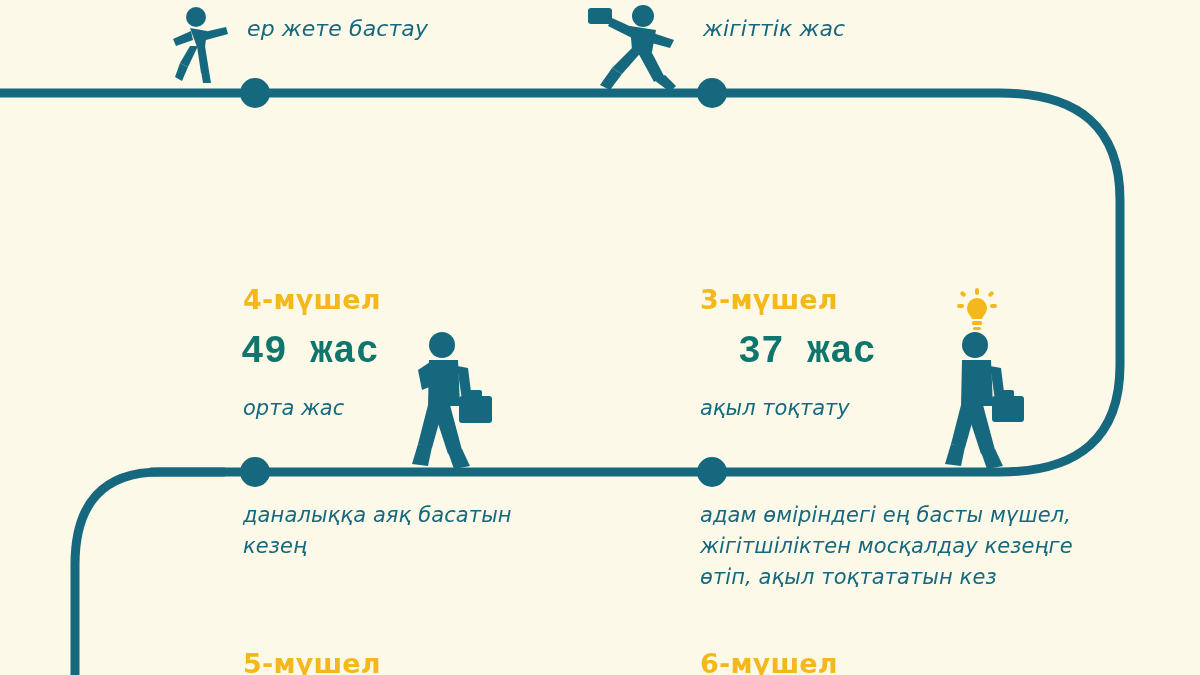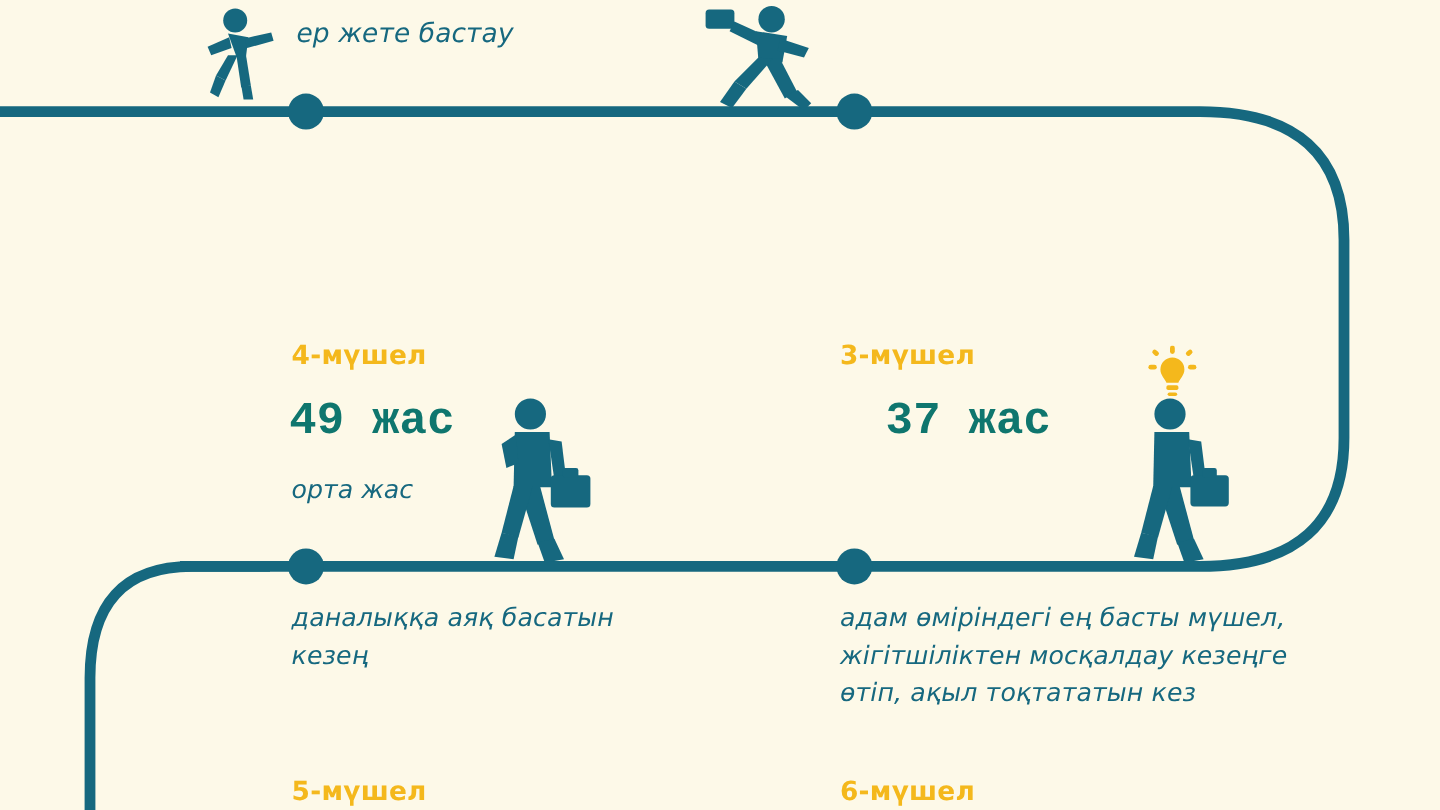--- a/index.html
+++ b/index.html
@@ -33,21 +33,21 @@
     white-space: pre-line;
   }
   .label.top {
     font-size: 22px;
   }
   .stage-num {
     position: absolute;
     color: #f4b81c;
     font-family: "DejaVu Sans", sans-serif;
     font-weight: bold;
-    font-size: 22px;
+    font-size: 27px;
     letter-spacing: 0.2px;
   }
   .stage-age {
     position: absolute;
     color: #0f766e;
     font-family: Liberation Mono, monospace;
     font-weight: bold;
     font-size: 38px;
     letter-spacing: 0.2px;
   }
@@ -98,23 +98,25 @@
     <rect x="2" y="6" width="24" height="16" rx="3" fill="#16687f"></rect>
     <circle cx="57" cy="14" r="11" fill="#16687f"></circle>
     <path d="M44 24 L70 28 L66 50 L46 48 Z" fill="#16687f"></path>
     <path d="M48 26 L26 16 L22 24 L46 36 Z" fill="#16687f"></path>
     <path d="M64 30 L88 38 L84 46 L62 40 Z" fill="#16687f"></path>
     <path d="M50 47 L64 47 L78 74 L68 80 Z" fill="#16687f"></path>
     <path d="M46 46 L58 47 L36 72 L26 66 Z" fill="#16687f"></path>
     <path d="M68 78 L79 73 L90 84 L84 90 Z" fill="#16687f"></path>
     <path d="M26 66 L36 72 L24 88 L14 83 Z" fill="#16687f"></path>
   </svg>
+  <div class="label top" style="left:703px; top:13px;">жігіттік жас</div>
 
   <div class="stage-num" style="left:700px; top:284px;">3-мүшел</div>
   <div class="stage-age" style="left:698px; top:330px;margin-left:40px;">37 жас</div>
+  <div class="stage-sub" style="left:700px; top:396px;">ақыл тоқтату</div>
   <svg class="bulb" style="left:955px; top:288px; width:44px; height:48px;" viewBox="0 0 44 48">
     <path d="M22 10 a10 10 0 0 1 10 10 c0 5 -4 8 -5 11 h-10 c-1 -3 -5 -6 -5 -11 a10 10 0 0 1 10 -10z" fill="#f4b81c"></path>
     <rect x="17" y="33" width="10" height="4" rx="1.5" fill="#f4b81c"></rect>
     <rect x="18" y="39" width="8" height="3" rx="1.5" fill="#f4b81c"></rect>
     <rect x="20" y="0" width="4" height="7" rx="2" fill="#f4b81c"></rect>
     <rect x="2" y="16" width="7" height="4" rx="2" fill="#f4b81c"></rect>
     <rect x="35" y="16" width="7" height="4" rx="2" fill="#f4b81c"></rect>
     <rect x="5" y="4" width="6" height="4" rx="2" fill="#f4b81c" transform="rotate(40 8 6)"></rect>
     <rect x="33" y="4" width="6" height="4" rx="2" fill="#f4b81c" transform="rotate(-40 36 6)"></rect>
   </svg>

